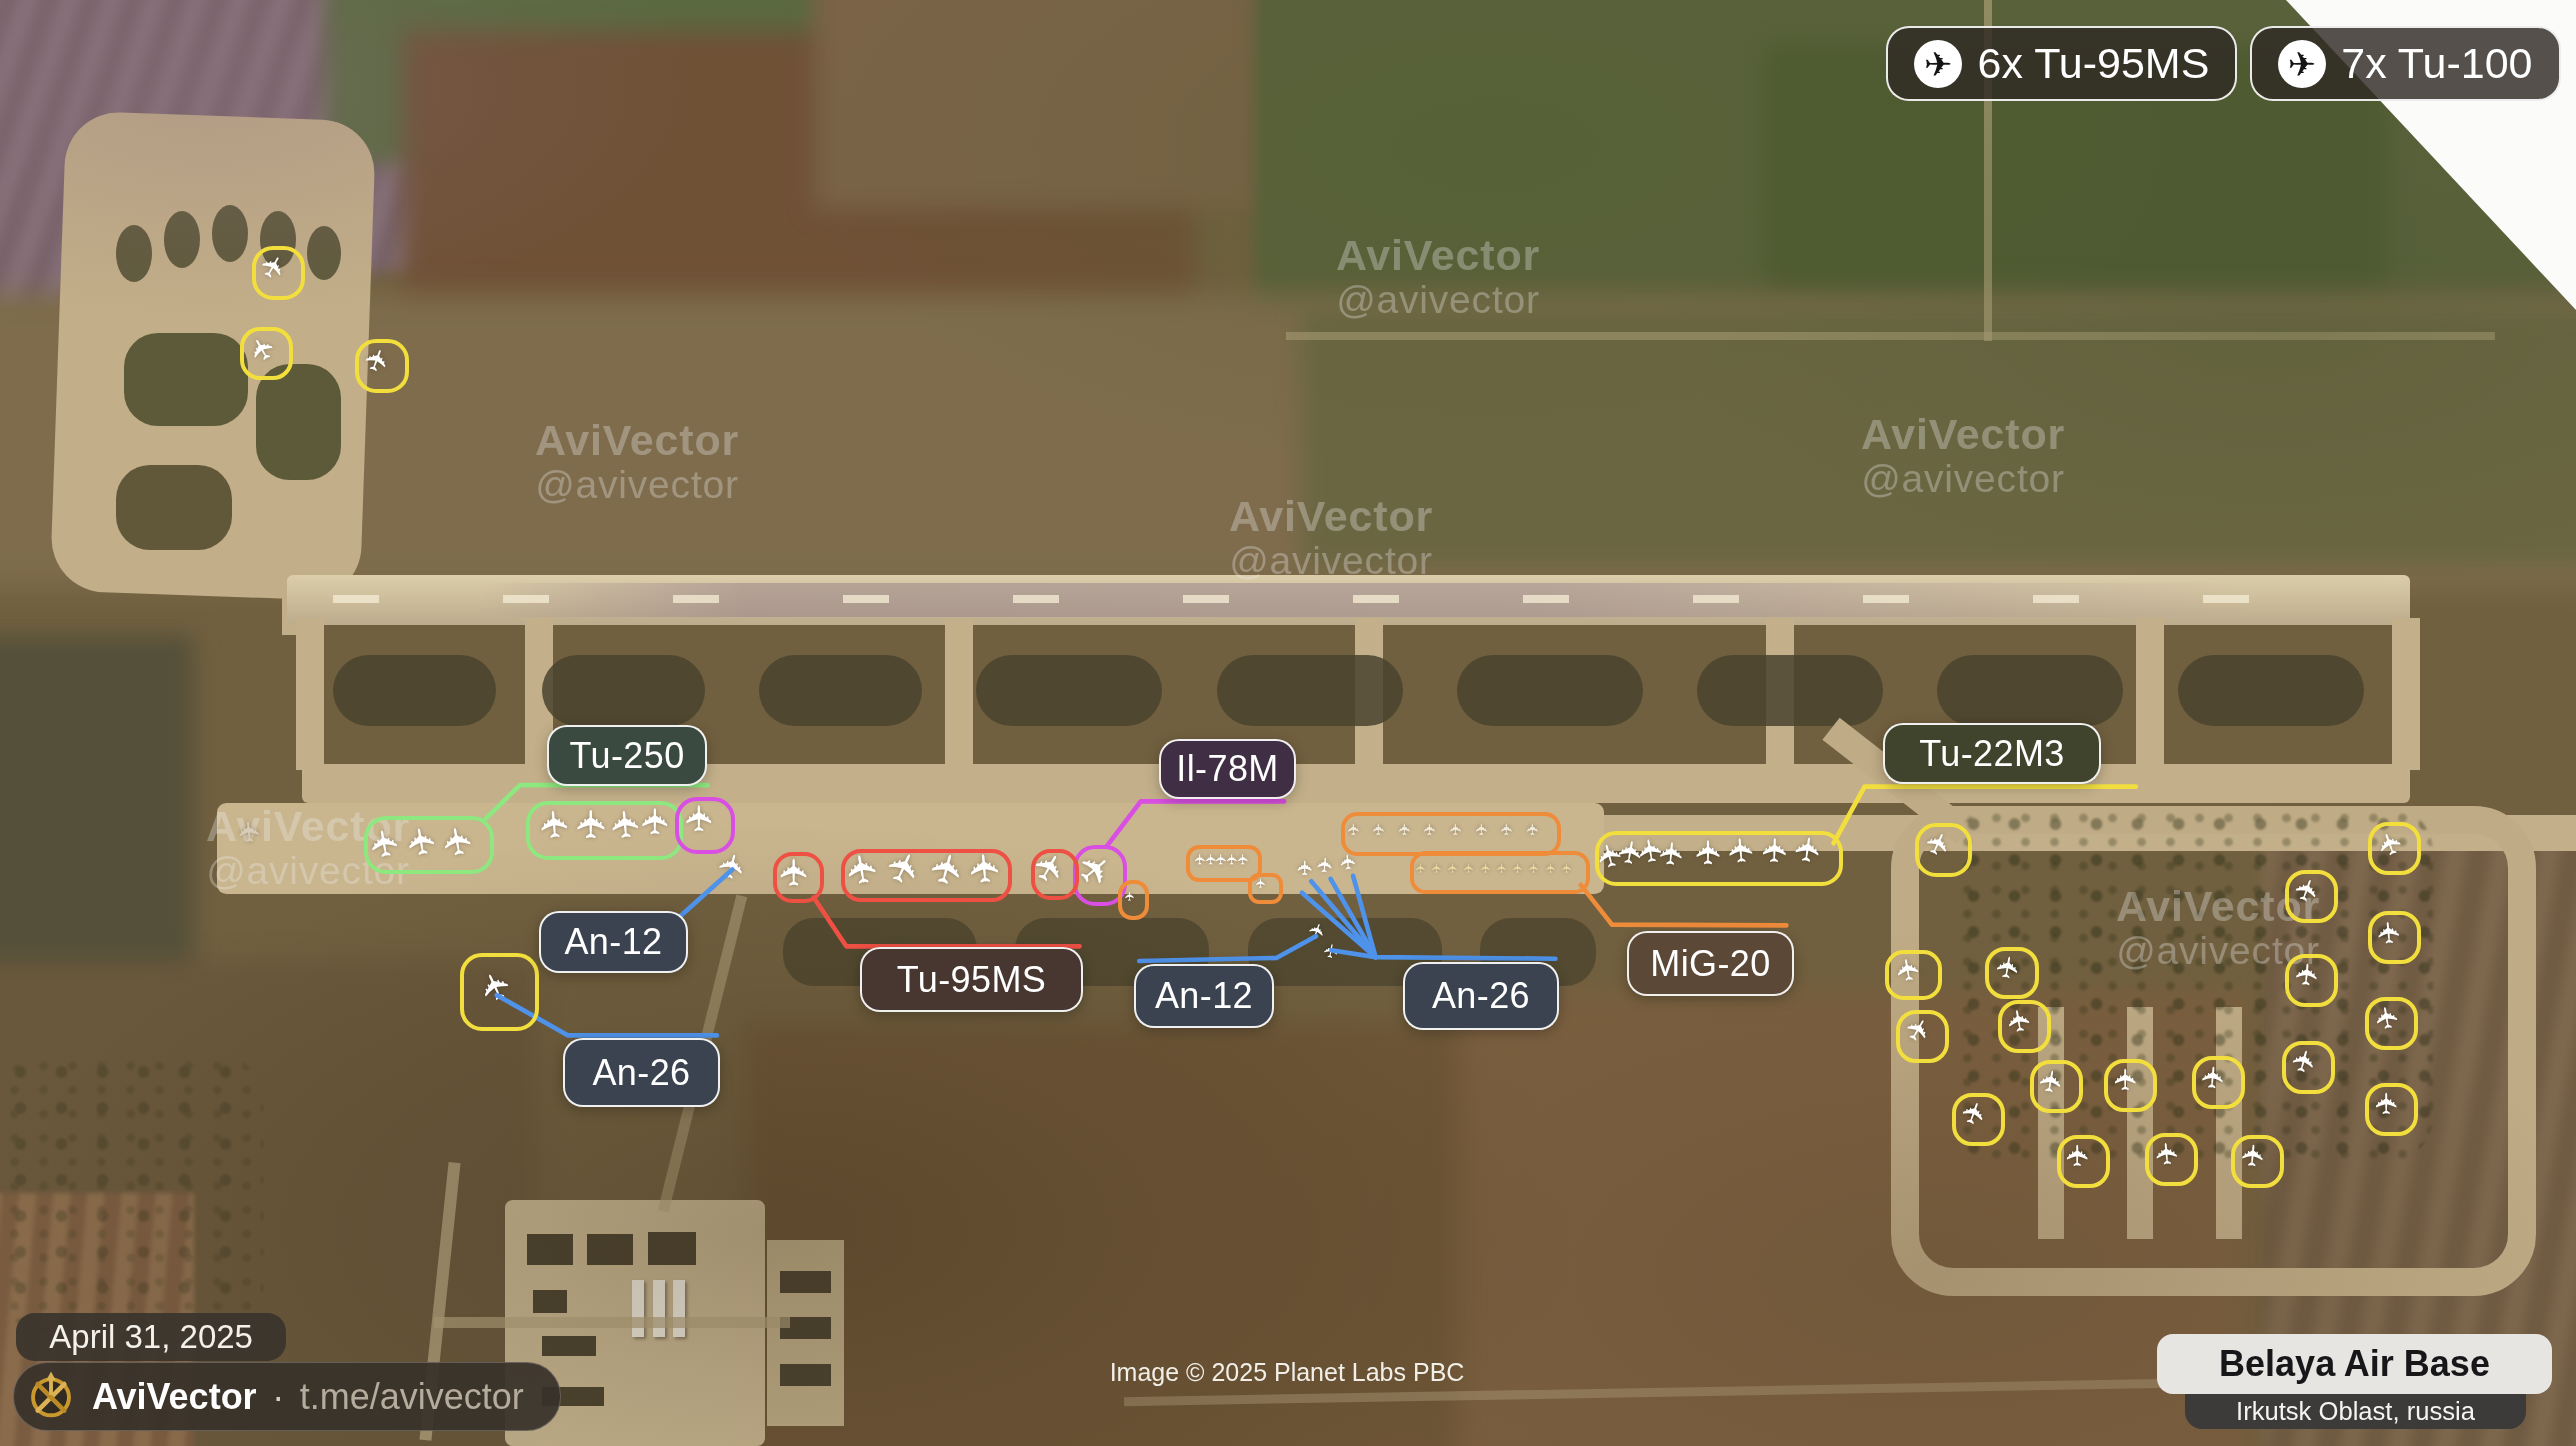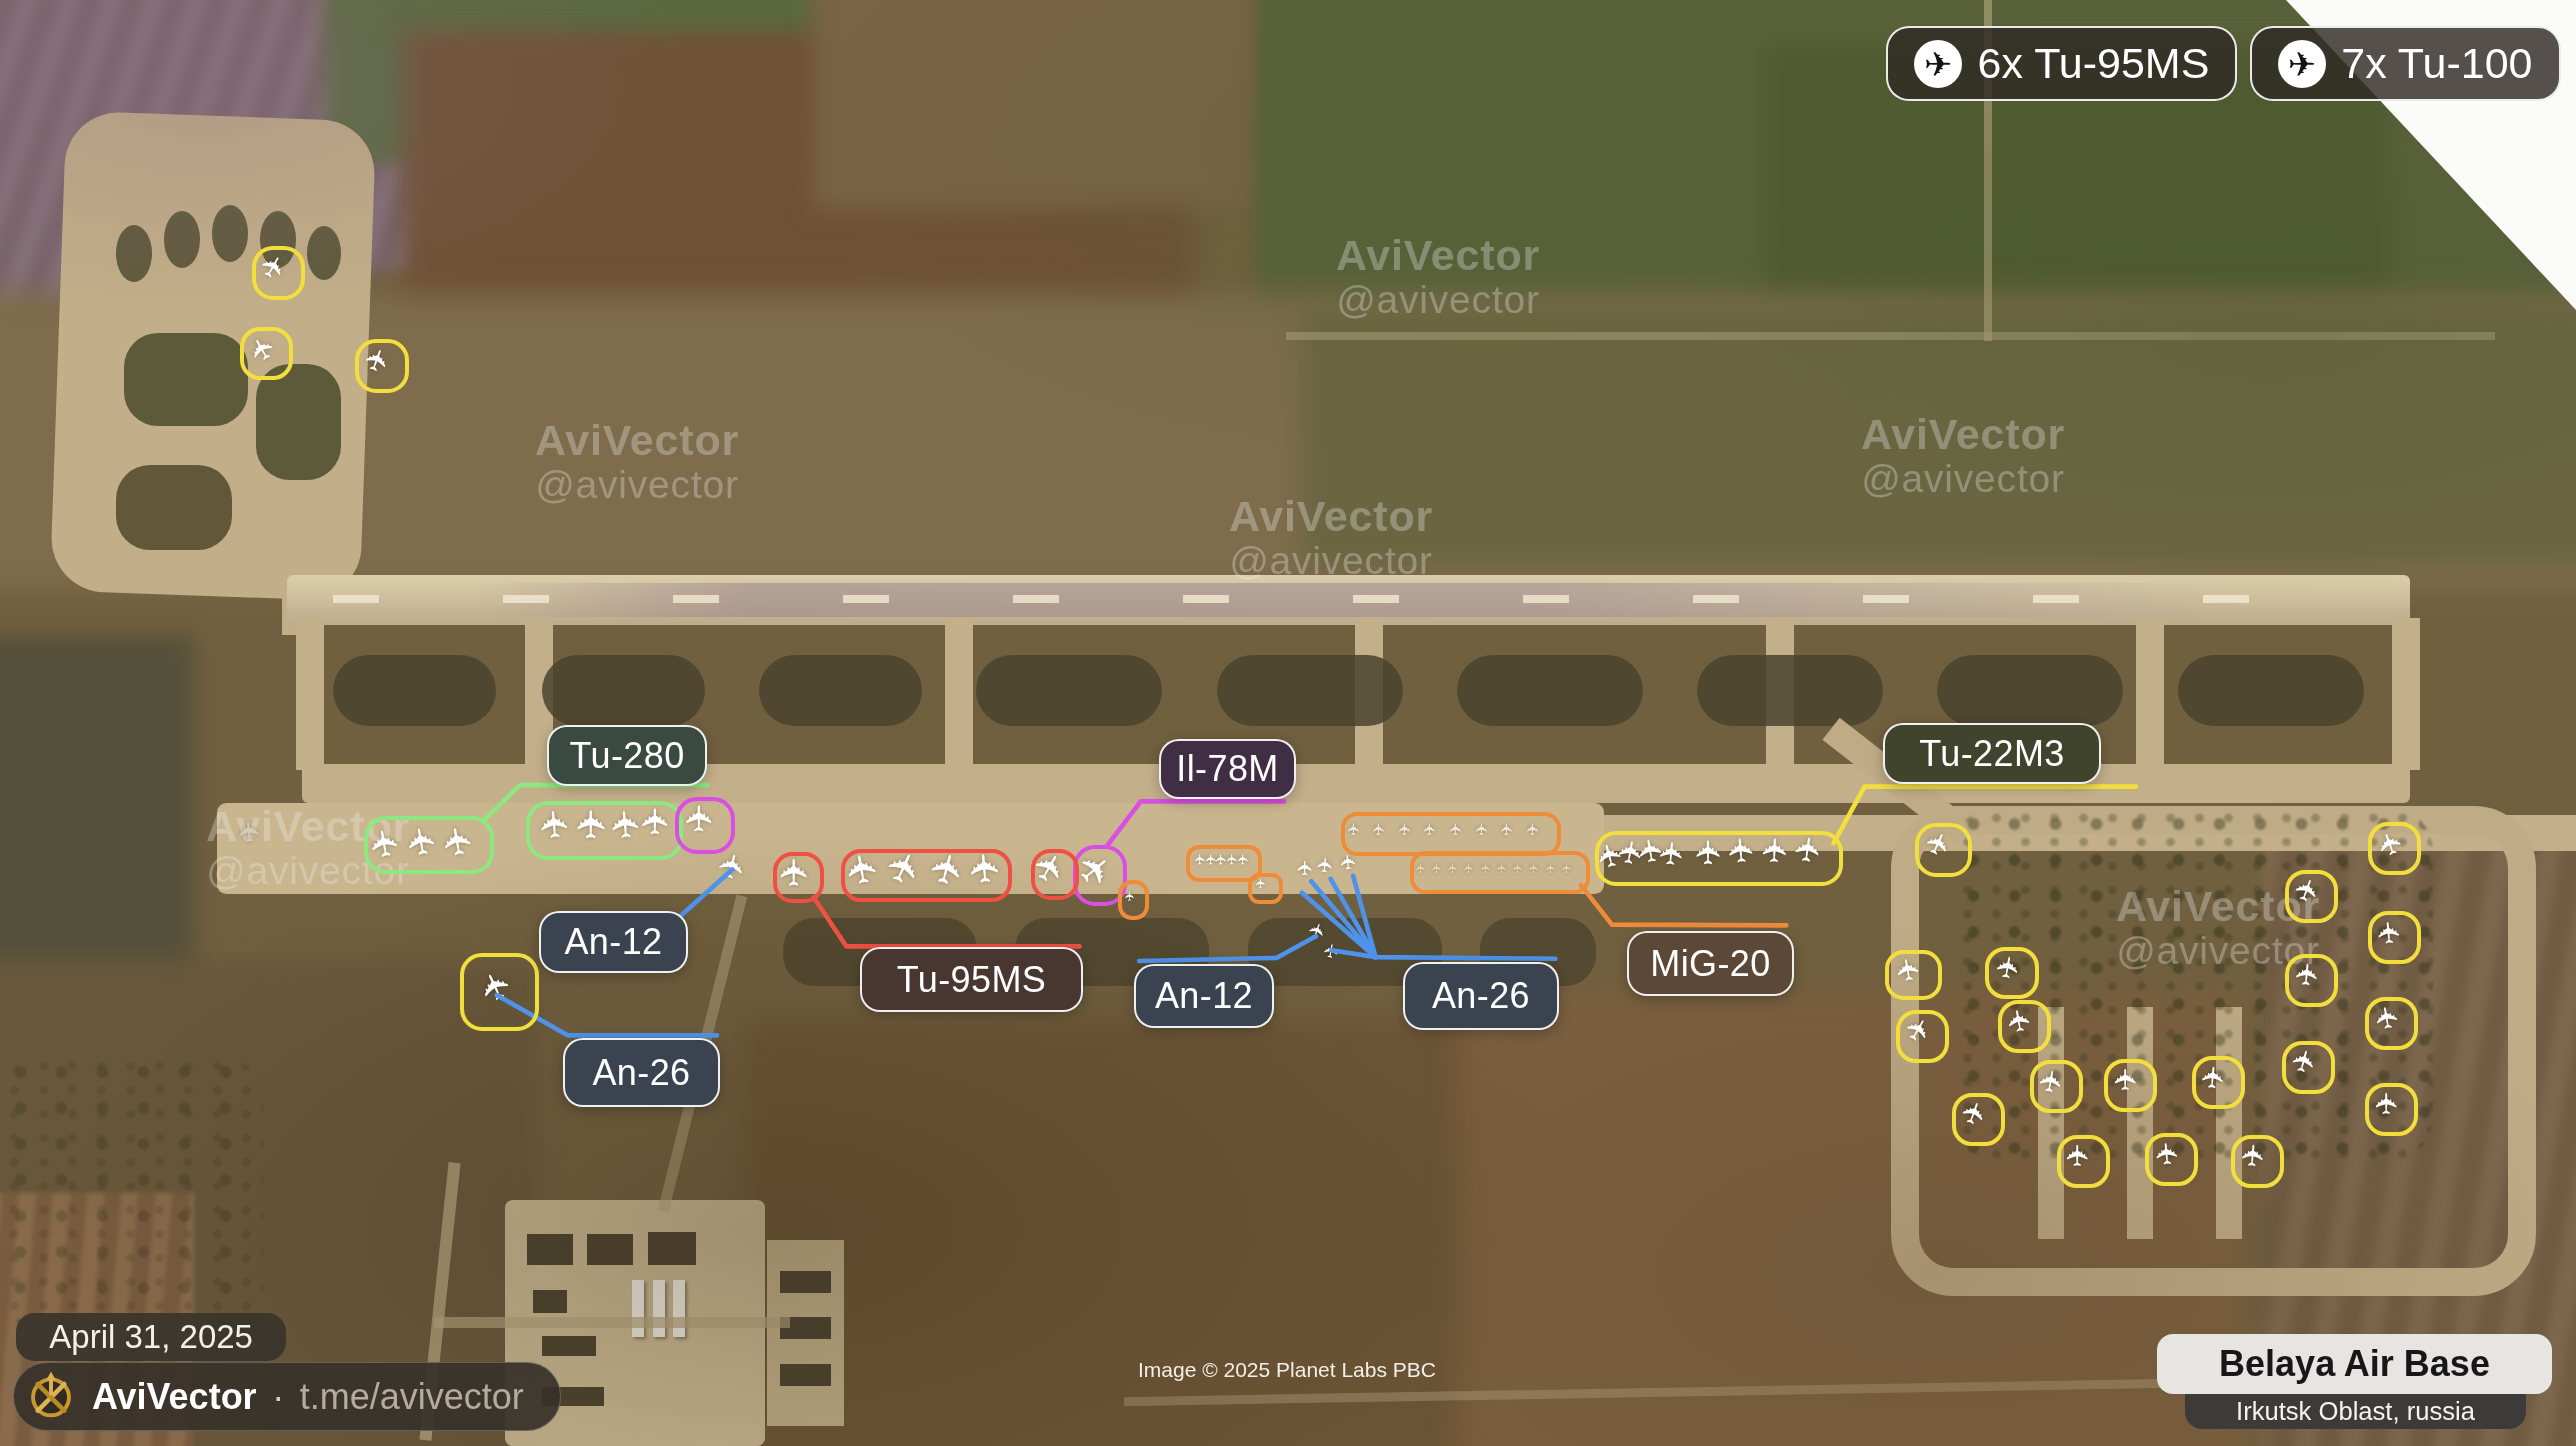--- a/index.html
+++ b/index.html
@@ -112,21 +112,21 @@
               align-items:center;justify-content:center;font-size:34px;font-family:"DejaVu Sans",sans-serif}
 
   .date-badge{position:absolute;left:16.3px;top:1313px;height:48px;padding:0 33px;background:rgba(58,52,45,.92);
               border-radius:18.6px;display:flex;align-items:center;color:#f3f1ea;font-size:33px;z-index:20;white-space:nowrap}
   .brand-badge{position:absolute;left:13px;top:1362px;height:67px;display:flex;align-items:center;gap:15.5px;
                padding:0 36px 0 12.4px;background:rgba(56,50,42,.93);border-radius:34px;border:1.5px solid rgba(255,255,255,.22);
                z-index:21;white-space:nowrap}
   .brand-name{color:#fff;font-size:36px;font-weight:700}
   .brand-sep{color:#d8d0c2;font-size:36px}
   .brand-channel{color:#b6ac9d;font-size:36px;font-weight:500}
-  .credit{position:absolute;left:1287px;top:1358px;transform:translateX(-50%);font-size:21px;color:#f2efe8;z-index:20;white-space:nowrap}
+  .credit{position:absolute;left:1287px;top:1358px;transform:translateX(-50%);font-size:25px;color:#f2efe8;z-index:20;white-space:nowrap}
   .base-badge{position:absolute;left:2157px;top:1334px;width:395px;height:60px;background:#e6e5e2;border-radius:16px;
               display:flex;align-items:center;justify-content:center;font-size:36px;font-weight:600;color:#17171a;z-index:21;white-space:nowrap}
   .base-sub{position:absolute;left:2185px;top:1393px;width:341px;height:36px;background:#3c3b39;
             border-radius:0 0 17px 17px;display:flex;align-items:center;justify-content:center;
             font-size:25.6px;color:#f5f4f2;z-index:20;white-space:nowrap}
 </style>
 </head>
 <body>
 
 <div id="scene">
@@ -370,21 +370,21 @@
       <div class="abox" style="left: 2231px; top: 1135px; width: 45px; height: 45px; border-color: rgb(242, 223, 62); border-radius: 20px;"></div>
       <div class="abox" style="left: 2368px; top: 822px; width: 45px; height: 45px; border-color: rgb(242, 223, 62); border-radius: 20px;"></div>
       <div class="abox" style="left: 2285px; top: 870px; width: 45px; height: 45px; border-color: rgb(242, 223, 62); border-radius: 20px;"></div>
       <div class="abox" style="left: 2368px; top: 911px; width: 45px; height: 45px; border-color: rgb(242, 223, 62); border-radius: 20px;"></div>
       <div class="abox" style="left: 2285px; top: 954px; width: 45px; height: 45px; border-color: rgb(242, 223, 62); border-radius: 20px;"></div>
       <div class="abox" style="left: 2365px; top: 997px; width: 45px; height: 45px; border-color: rgb(242, 223, 62); border-radius: 20px;"></div>
       <div class="abox" style="left: 2282px; top: 1041px; width: 45px; height: 45px; border-color: rgb(242, 223, 62); border-radius: 20px;"></div>
       <div class="abox" style="left: 2365px; top: 1083px; width: 45px; height: 45px; border-color: rgb(242, 223, 62); border-radius: 20px;"></div>
     </div>
   <div id="labels">
-      <div class="ac-label" style="left: 547px; top: 725px; width: 156px; height: 57px; background: rgb(59, 74, 65);">Tu-280</div>
+      <div class="ac-label" style="left: 547px; top: 725px; width: 156px; height: 57px; background: rgb(59, 74, 65);">Tu-250</div>
       <div class="ac-label" style="left: 1159px; top: 739px; width: 133px; height: 56px; background: rgb(64, 46, 68);">Il-78M</div>
       <div class="ac-label" style="left: 1883px; top: 723px; width: 214px; height: 57px; background: rgb(65, 68, 44);">Tu-22M3</div>
       <div class="ac-label" style="left: 539px; top: 911px; width: 145px; height: 58px; background: rgb(58, 67, 79);">An-12</div>
       <div class="ac-label" style="left: 860px; top: 947px; width: 219px; height: 61px; background: rgb(72, 55, 49);">Tu-95MS</div>
       <div class="ac-label" style="left: 1134px; top: 964px; width: 136px; height: 60px; background: rgb(58, 67, 79);">An-12</div>
       <div class="ac-label" style="left: 1403px; top: 962px; width: 152px; height: 64px; background: rgb(58, 67, 79);">An-26</div>
       <div class="ac-label" style="left: 1627px; top: 931px; width: 163px; height: 61px; background: rgb(92, 72, 55);">MiG-20</div>
       <div class="ac-label" style="left: 563px; top: 1038px; width: 153px; height: 65px; background: rgb(58, 67, 79);">An-26</div>
     </div>
 

